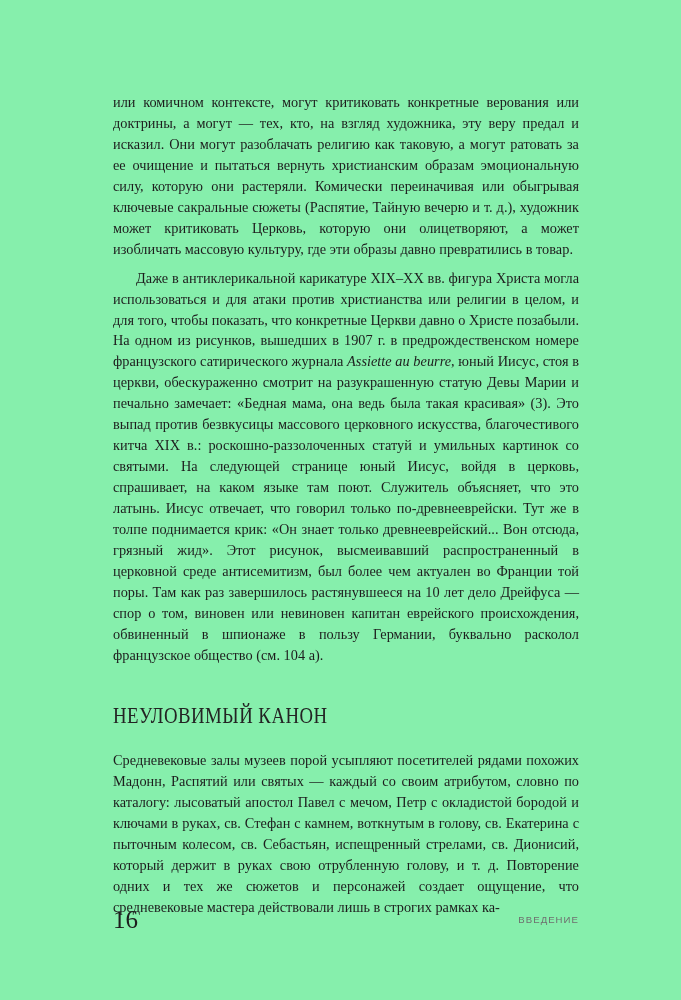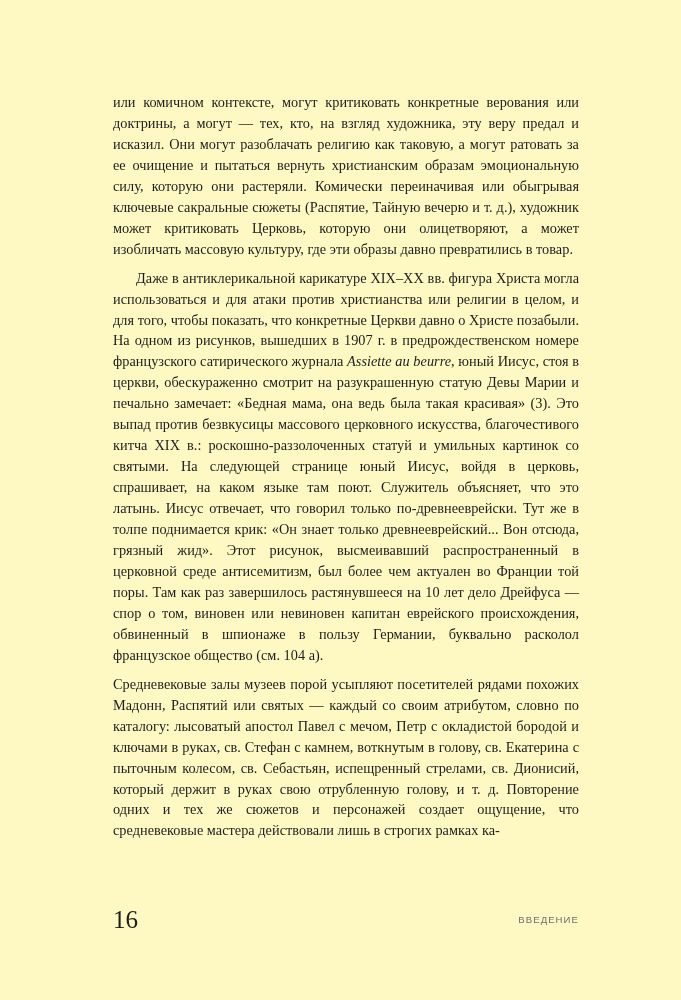--- a/index.html
+++ b/index.html
@@ -12,21 +12,21 @@
     height: 1000px;
     overflow: hidden;
     font-family: "Liberation Serif", "DejaVu Serif", serif;
     color: #1b1b1b;
   }
 
   #page {
     position: relative;
     width: 681px;
     height: 1000px;
-    background: #fef9c3;
+    background: #86efac;
   }
 
   
   #column {
     position: absolute;
     left: 113px;
     top: 92px;
     width: 466px;
   }
 
@@ -107,20 +107,23 @@
 <body>
 
 <div id="page">
 
   <div id="column">
 
     <p class="body-par">или комичном контексте, могут критиковать конкретные верования или доктрины, а могут — тех, кто, на взгляд художника, эту веру предал и исказил. Они могут разоблачать религию как таковую, а могут ратовать за ее очищение и пытаться вернуть христианским образам эмоциональную силу, которую они растеряли. Комически переиначивая или обыгрывая ключевые сакральные сюжеты (Распятие, Тайную вечерю и т. д.), художник может критиковать Церковь, которую они олицетворяют, а может изобличать массовую культуру, где эти образы давно превратились в товар.</p>
 
     <p class="body-par indent"><span>Даже в антиклерикальной карикатуре XIX–XX вв. фигура Христа могла использоваться и для атаки против христианства или религии в целом, и для того, чтобы показать, что конкретные Церкви давно о Христе позабыли. На одном из рисунков, вышедших в 1907 г. в предрождественском номере французского сатирического журнала </span><span class="ital">Assiette au beurre</span><span>, юный Иисус, стоя в церкви, обескураженно смотрит на разукрашенную статую Девы Марии и печально замечает: «Бедная мама, она ведь была такая красивая» (3). Это выпад против безвкусицы массового церковного искусства, благочестивого китча XIX в.: роскошно-раззолоченных статуй и умильных картинок со святыми. На следующей странице юный Иисус, войдя в церковь, спрашивает, на каком языке там поют. Служитель объясняет, что это латынь. Иисус отвечает, что говорил только по-древнееврейски. Тут же в толпе поднимается крик: «Он знает только древнееврейский... Вон отсюда, грязный жид». Этот рисунок, высмеивавший распространенный в церковной среде антисемитизм, был более чем актуален во Франции той поры. Там как раз завершилось растянувшееся на 10 лет дело Дрейфуса — спор о том, виновен или невиновен капитан еврейского происхождения, обвиненный в шпионаже в пользу Германии, буквально расколол французское общество (см. 104 а).</span></p>
 
+    <div id="heading-wrap">
+      <h2 class="section-heading">НЕУЛОВИМЫЙ КАНОН</h2>
+    </div>
 
     <p class="body-par" id="after-heading">Средневековые залы музеев порой усыпляют посетителей рядами похожих Мадонн, Распятий или святых — каждый со своим атрибутом, словно по каталогу: лысоватый апостол Павел с мечом, Петр с окладистой бородой и ключами в руках, св. Стефан с камнем, воткнутым в голову, св. Екатерина с пыточным колесом, св. Себастьян, испещренный стрелами, св. Дионисий, который держит в руках свою отрубленную голову, и т. д. Повторение одних и тех же сюжетов и персонажей создает ощущение, что средневековые мастера действовали лишь в строгих рамках ка-</p>
 
   </div>
 
   <div id="footer">
     <div id="page-number">16</div>
     <div id="running-head">ВВЕДЕНИЕ</div>
   </div>
 

